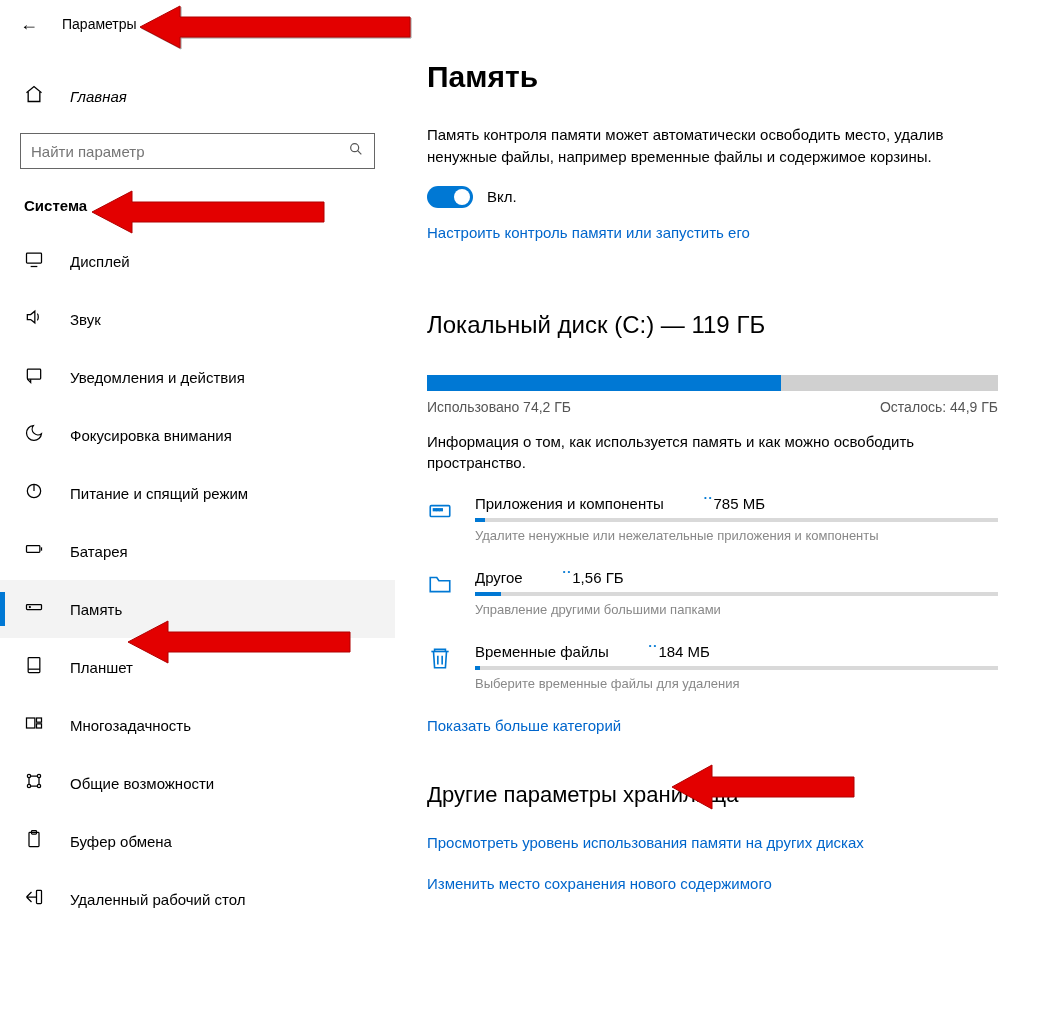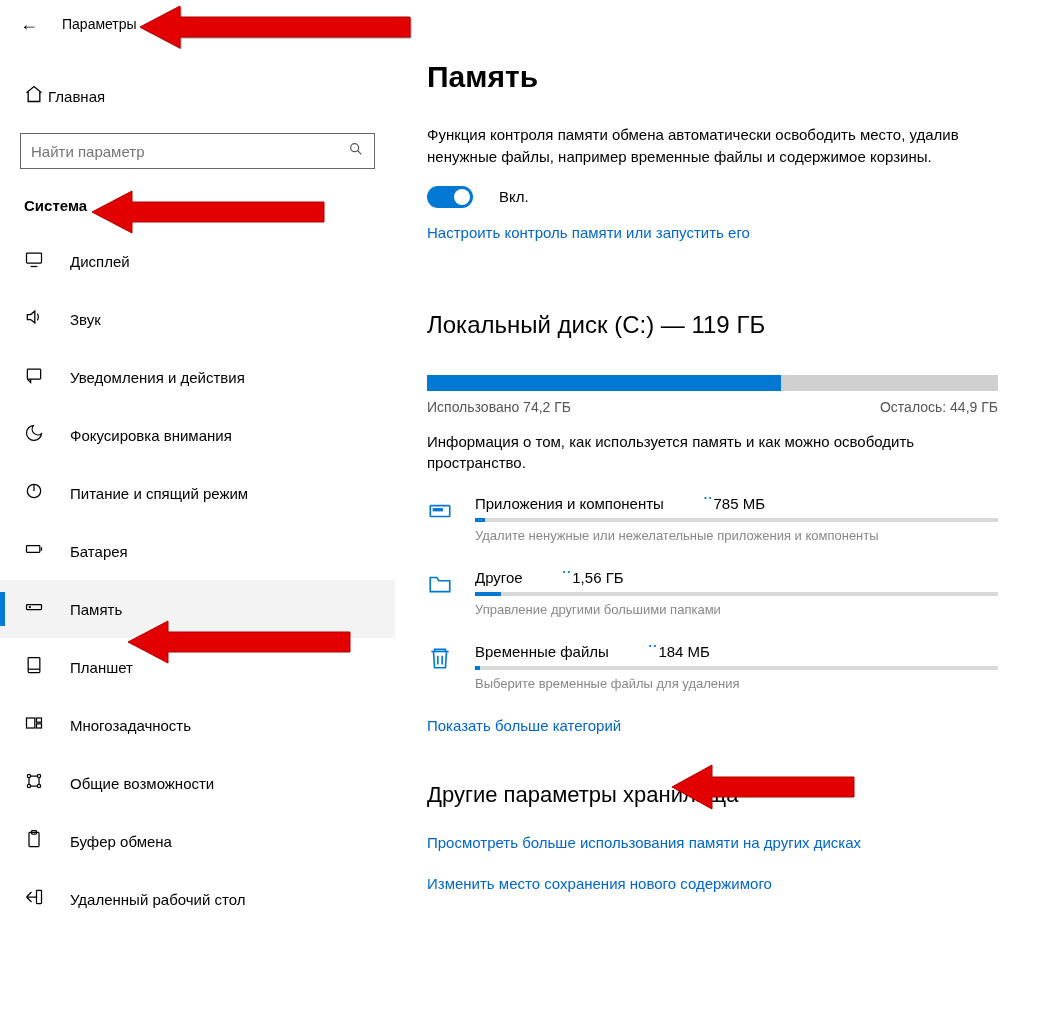--- a/index.html
+++ b/index.html
@@ -28,24 +28,25 @@
     align-items: center;
     padding: 0 20px;
     gap: 24px;
   }
   .back-arrow { font-size: 18px; cursor: pointer; }
   .title-text { font-size: 14px; }
 
   .home-row {
     display: flex;
     align-items: center;
-    gap: 4px;
+    gap: 26px;
     padding: 12px 24px 12px 24px;
     margin-top: 24px;
     cursor: pointer;
+    font-style: italic;
   }
   .home-row .icon { width: 20px; text-align: center; font-size: 18px; }
   .home-row .label { font-size: 15px; }
 
   .search-wrap { padding: 12px 20px 8px 20px; }
   .search-box {
     width: 100%;
     height: 36px;
     border: 1px solid #666;
     background: #fff;
@@ -108,21 +109,21 @@
   }
   .intro-text {
     font-size: 15px;
     line-height: 1.45;
     margin-bottom: 18px;
     max-width: 540px;
   }
   .toggle-row {
     display: flex;
     align-items: center;
-    gap: 26px;
+    gap: 14px;
     margin-bottom: 16px;
   }
   .toggle {
     width: 46px;
     height: 22px;
     border-radius: 11px;
     background: #0078d4;
     position: relative;
     cursor: pointer;
   }
@@ -356,21 +357,21 @@
               <path d="M3 12l6-6M3 12l6 6M3 12h12"></path>
               <rect x="15" y="4" width="6" height="16" rx="1"></rect>
             </svg></span>
         <span class="label">Удаленный рабочий стол</span>
       </div>
     </div>
   </div>
 
   <div class="main">
     <div class="page-title">Память</div>
-    <div class="intro-text">Функция контроля памяти обмена автоматически освободить место, удалив ненужные файлы, например временные файлы и содержимое корзины.</div>
+    <div class="intro-text">Память контроля памяти может автоматически освободить место, удалив ненужные файлы, например временные файлы и содержимое корзины.</div>
     <div class="toggle-row">
       <div class="toggle">
           <div class="knob"></div>
         </div>
       <span class="toggle-label">Вкл.</span>
     </div>
     <div class="link">Настроить контроль памяти или запустить его</div>
 
     <div class="section-heading">Локальный диск (C:) — 119 ГБ</div>
     <div class="disk-bar">
@@ -434,21 +435,21 @@
             <div class="cat-bar-fill" id="catfill2" style="width: 1%;"></div>
           </div>
         <div class="cat-sub">Выберите временные файлы для удаления</div>
       </div>
     </div>
 
     <div class="link more-link">Показать больше категорий</div>
 
     <div class="other-heading">Другие параметры хранилища</div>
     <div class="other-links">
-      <span class="link">Просмотреть больше использования памяти на других дисках</span>
+      <span class="link">Просмотреть уровень использования памяти на других дисках</span>
       <span class="link">Изменить место сохранения нового содержимого</span>
     </div>
   </div>
 </div>
 
 <div class="arrow" style="left:140px; top:0px;">
   <svg width="280" height="54">
     <defs>
         <filter id="s1">
           <feDropShadow dx="1" dy="1" stdDeviation="0.5" flood-opacity="0.4"></feDropShadow>

